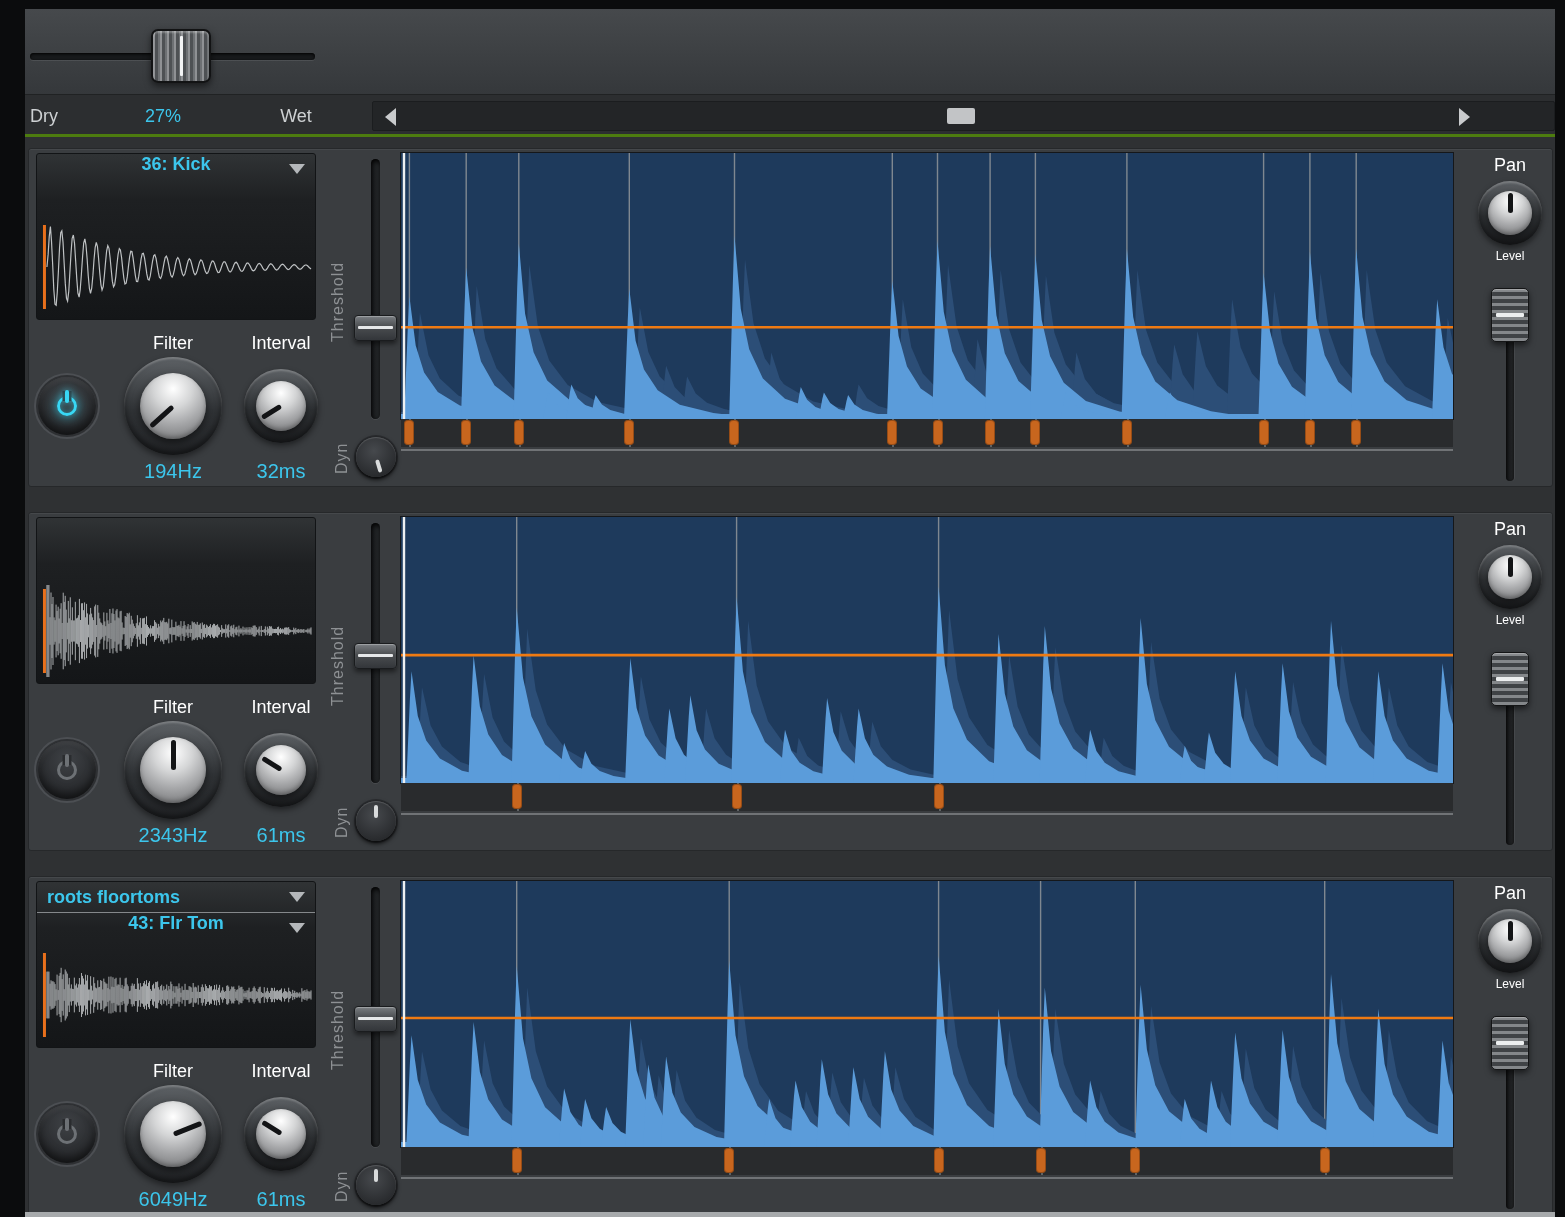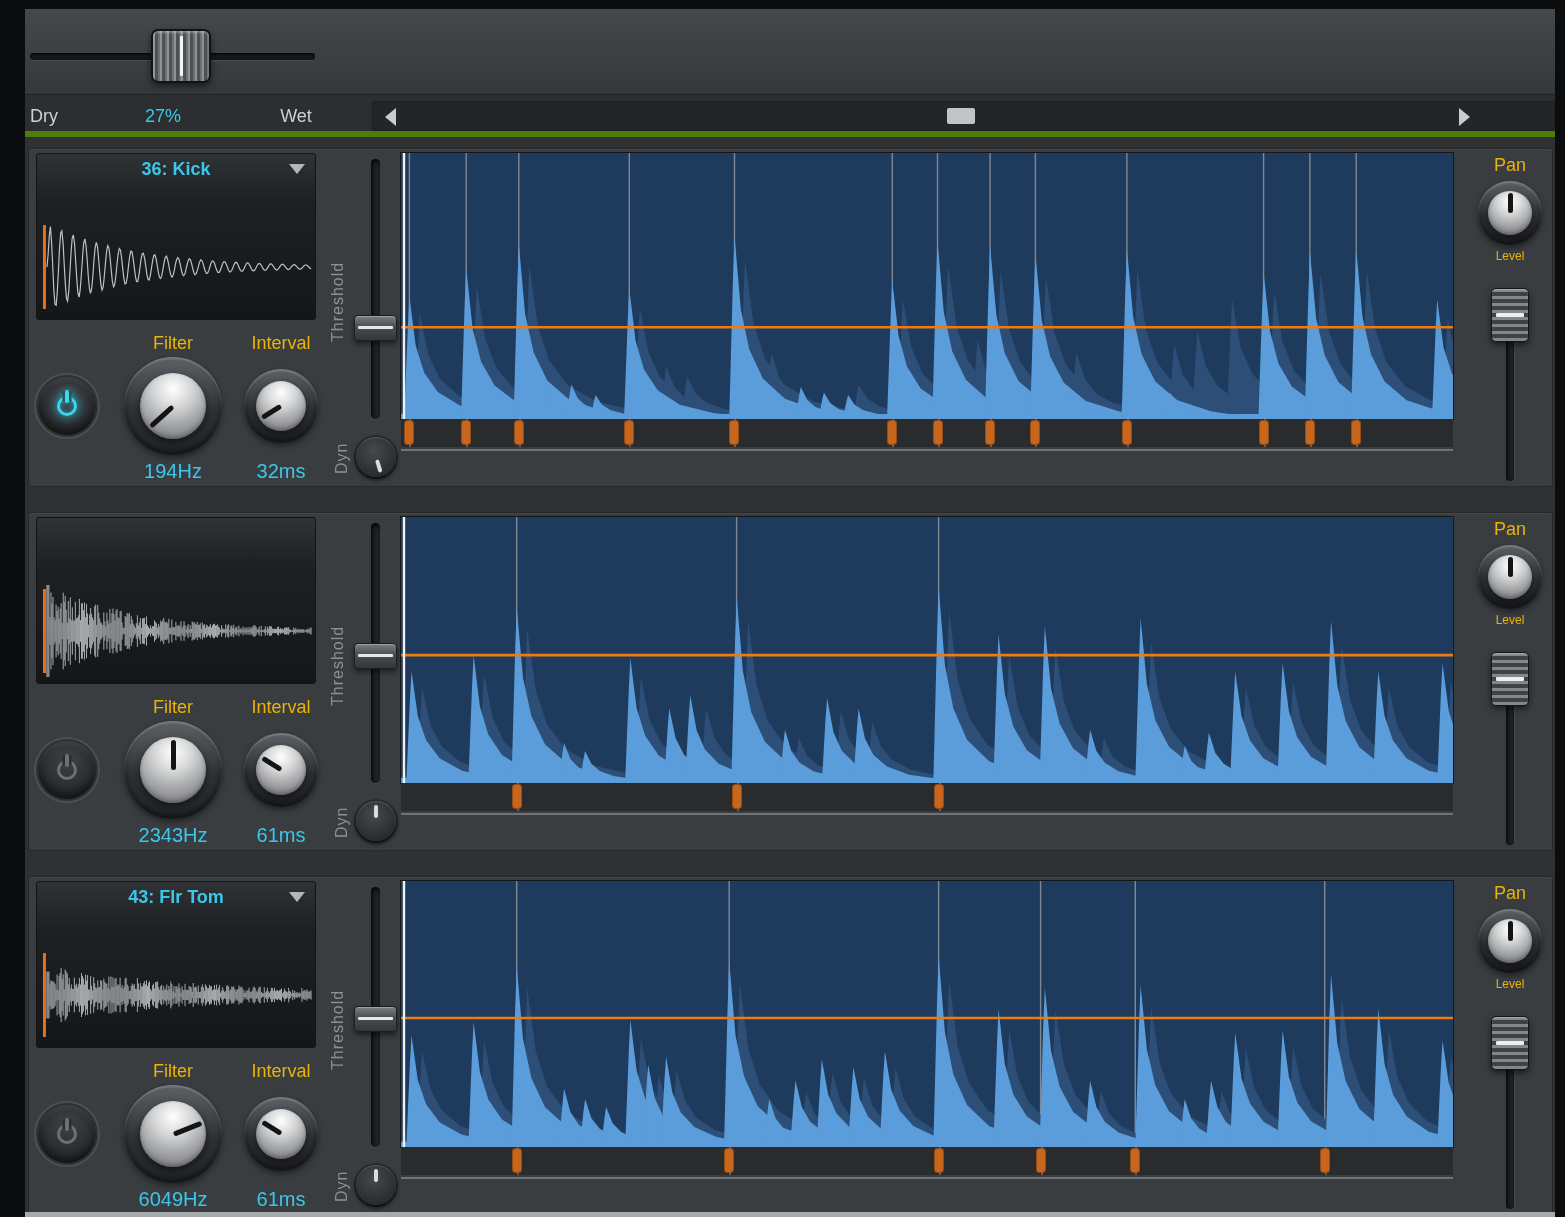--- a/index.html
+++ b/index.html
@@ -15,21 +15,21 @@
   .mix-track{position:absolute;left:5px;top:44px;width:285px;height:7px;background:#17191b;
              border-radius:4px;box-shadow:0 1px 0 rgba(255,255,255,.09), inset 0 1px 3px #000;}
   .mix-handle{position:absolute;top:-24px;width:60px;height:54px;border-radius:7px;border:2px solid #121314;
               background:repeating-linear-gradient(90deg,#8f9194 0 2px,#4e5154 2px 5px,#6d7073 5px 7px);
               box-shadow:0 3px 7px rgba(0,0,0,.55), inset 0 2px 2px rgba(255,255,255,.28);}
   .mix-handle::after{content:"";position:absolute;left:50%;margin-left:-1px;top:5px;bottom:5px;width:3px;
               background:#f2f3f4;border-radius:1px;}
 
   
   .subbar{position:absolute;left:0;top:86px;width:100%;height:42px;background:#2c2e30;
-          border-bottom:6px solid #4d7c0f;}
+          border-bottom:3px solid #4d7c0f;}
   .sub-lbl{position:absolute;top:0;line-height:42px;font-size:18px;color:#cdd0d2;}
   .sub-val{position:absolute;top:0;line-height:42px;font-size:18px;text-align:center;}
   .dry{left:5px;} .wet{left:246px;width:50px;text-align:center;}
   .mixval{left:108px;width:60px;}
   .cyan{color:var(--cyan,#3cc6ec);}
   .scroll-region{position:absolute;left:347px;top:6px;width:1183px;height:30px;background:#232527;
                  border:1px solid #1b1d1f;border-radius:2px;}
   .arrow{position:absolute;top:6px;width:0;height:0;border-top:9px solid transparent;border-bottom:9px solid transparent;}
   .arrow.left{left:12px;border-right:11px solid #c9cbcd;}
   .arrow.right{left:1086px;border-left:11px solid #c9cbcd;}
@@ -39,29 +39,29 @@
   .module{position:absolute;left:3px;width:1525px;height:339px;background:#3a3d40;border:1px solid #26282a;
           border-radius:3px;box-shadow:inset 0 1px 0 rgba(255,255,255,.06);}
 
   
   .screen{position:absolute;left:7px;top:4px;width:280px;height:167px;
           background:linear-gradient(180deg,#303335,#1e2022 28%,#141618);
           border:1px solid #121416;border-radius:3px;}
   .preset-row{position:relative;height:31px;border-bottom:1px solid #85888b;display:flex;align-items:center;
               justify-content:space-between;padding:0 10px;cursor:pointer;}
   .preset-text{font-size:18px;font-weight:bold;}
-  .sample-row{position:relative;height:30px;display:flex;align-items:center;justify-content:center;}
+  .sample-row{position:relative;height:30px;display:flex;justify-content:center;}
   .sample-text{font-size:18px;font-weight:bold;}
   .sample-row .tri{position:absolute;right:10px;top:10px;}
   .tri{width:0;height:0;border-left:8px solid transparent;border-right:8px solid transparent;
        border-top:10px solid #b4b7ba;}
   .thumb{position:absolute;left:2px;top:63px;width:274px;height:100px;}
 
   
-  .lbl{position:absolute;color:#eab308;font-size:18px;}
+  .lbl{position:absolute;color:#ffffff;font-size:18px;}
   .filter-lbl{left:95px;top:184px;width:98px;text-align:center;}
   .interval-lbl{left:207px;top:184px;width:90px;text-align:center;}
   .val{position:absolute;font-size:20px;text-align:center;}
   .filter-val{left:85px;top:311px;width:118px;}
   .interval-val{left:211px;top:311px;width:82px;}
 
   .power{position:absolute;left:9px;top:228px;width:58px;height:58px;border-radius:50%;
          background:radial-gradient(circle at 50% 32%,#3e4145,#2a2c2f 62%,#212325);
          box-shadow:0 0 0 2px #2e3033,0 0 0 4px #4c4f53, inset 0 -5px 9px rgba(0,0,0,.55), inset 0 3px 4px rgba(255,255,255,.08);
          display:flex;align-items:center;justify-content:center;cursor:pointer;}
@@ -425,20 +425,24 @@
                 <span class="ptr"></span>
               </span>
             </span>
     </div>
     <div class="lbl level-lbl">Level</div>
     <div class="ftrack"></div>
     <div class="fhandle" style="top:139px"></div>
   </section>
   <section class="module" style="top:867px">
     <div class="screen">
+      <div class="preset-row">
+        <span class="preset-text cyan">roots floortoms</span>
+        <span class="tri"></span>
+      </div>
       <div class="sample-row">
         <span class="sample-text cyan">43: Flr Tom</span>
         <span class="tri"></span>
       </div>
       <svg class="thumb" id="thumb-2" viewBox="0 0 276 100" preserveAspectRatio="none">
               <path d="M8.0 26.6L8.0 73.4M9.0 26.6L9.0 73.4M10.0 26.6L10.0 73.4M11.1 38.7L11.1 61.3M12.1 35.3L12.1 64.7M13.1 36.4L13.1 63.6M14.1 36.2L14.1 63.8M15.2 37.2L15.2 62.8M16.2 39.1L16.2 60.9M17.2 44.3L17.2 55.7M18.2 29.6L18.2 70.4M19.3 45.1L19.3 54.9M20.3 30.8L20.3 69.2M21.3 27.9L21.3 72.1M22.3 22.8L22.3 77.2M23.3 34.1L23.3 65.9M24.4 29.4L24.4 70.6M25.4 44.2L25.4 55.8M26.4 24.5L26.4 75.5M27.4 26.5L27.4 73.5M28.5 28.6L28.5 71.4M29.5 39.4L29.5 60.6M30.5 32.9L30.5 67.1M31.5 43.4L31.5 56.6M32.6 39.4L32.6 60.6M33.6 43.8L33.6 56.2M34.6 44.1L34.6 55.9M35.6 32.6L35.6 67.4M36.6 40.4L36.6 59.6M37.7 38.5L37.7 61.5M38.7 42.6L38.7 57.4M39.7 39.3L39.7 60.7M40.7 33.0L40.7 67.0M41.8 39.5L41.8 60.5M42.8 28.0L42.8 72.0M43.8 30.9L43.8 69.1M44.8 33.5L44.8 66.5M45.9 39.5L45.9 60.5M46.9 29.6L46.9 70.4M47.9 35.6L47.9 64.4M48.9 30.1L48.9 69.9M49.9 44.5L49.9 55.5M51.0 44.5L51.0 55.5M52.0 31.2L52.0 68.8M53.0 40.7L53.0 59.3M54.0 45.5L54.0 54.5M55.1 32.2L55.1 67.8M56.1 38.2L56.1 61.8M57.1 42.5L57.1 57.5M58.1 43.3L58.1 56.7M59.2 35.3L59.2 64.7M60.2 42.3L60.2 57.7M61.2 41.9L61.2 58.1M62.2 35.0L62.2 65.0M63.2 36.0L63.2 64.0M64.3 44.4L64.3 55.6M65.3 33.6L65.3 66.4M66.3 36.9L66.3 63.1M67.3 38.4L67.3 61.6M68.4 38.7L68.4 61.3M69.4 43.1L69.4 56.9M70.4 31.7L70.4 68.3M71.4 44.3L71.4 55.7M72.5 31.5L72.5 68.5M73.5 41.7L73.5 58.3M74.5 32.3L74.5 67.7M75.5 42.1L75.5 57.9M76.5 33.9L76.5 66.1M77.6 32.8L77.6 67.2M78.6 40.6L78.6 59.4M79.6 39.3L79.6 60.7M80.6 39.8L80.6 60.2M81.7 32.7L81.7 67.3M82.7 42.8L82.7 57.2M83.7 39.9L83.7 60.1M84.7 43.9L84.7 56.1M85.8 41.3L85.8 58.7M86.8 33.4L86.8 66.6M87.8 32.7L87.8 67.3M88.8 39.4L88.8 60.6M89.8 41.2L89.8 58.8M90.9 46.2L90.9 53.8M91.9 45.6L91.9 54.4M92.9 40.8L92.9 59.2M93.9 38.4L93.9 61.6M95.0 40.7L95.0 59.3M96.0 38.9L96.0 61.1M97.0 43.9L97.0 56.1M98.0 44.0L98.0 56.0M99.1 33.1L99.1 66.9M100.1 38.5L100.1 61.5M101.1 44.7L101.1 55.3M102.1 38.1L102.1 61.9M103.1 41.6L103.1 58.4M104.2 41.2L104.2 58.8M105.2 38.1L105.2 61.9M106.2 36.1L106.2 63.9M107.2 39.4L107.2 60.6M108.3 35.2L108.3 64.8M109.3 41.1L109.3 58.9M110.3 37.8L110.3 62.2M111.3 36.1L111.3 63.9M112.4 44.1L112.4 55.9M113.4 45.8L113.4 54.2M114.4 40.2L114.4 59.8M115.4 38.7L115.4 61.3M116.4 43.5L116.4 56.5M117.5 36.9L117.5 63.1M118.5 37.1L118.5 62.9M119.5 36.4L119.5 63.6M120.5 42.2L120.5 57.8M121.6 44.6L121.6 55.4M122.6 41.0L122.6 59.0M123.6 39.7L123.6 60.3M124.6 45.5L124.6 54.5M125.7 41.2L125.7 58.8M126.7 44.9L126.7 55.1M127.7 43.8L127.7 56.2M128.7 39.5L128.7 60.5M129.7 45.5L129.7 54.5M130.8 41.0L130.8 59.0M131.8 44.3L131.8 55.7M132.8 36.6L132.8 63.4M133.8 39.1L133.8 60.9M134.9 46.2L134.9 53.8M135.9 41.2L135.9 58.8M136.9 47.7L136.9 52.3M137.9 41.3L137.9 58.7M139.0 41.3L139.0 58.7M140.0 43.7L140.0 56.3M141.0 38.4L141.0 61.6M142.0 43.1L142.0 56.9M143.0 47.7L143.0 52.3M144.1 41.4L144.1 58.6M145.1 45.2L145.1 54.8M146.1 44.9L146.1 55.1M147.1 38.8L147.1 61.2M148.2 44.9L148.2 55.1M149.2 44.8L149.2 55.2M150.2 45.2L150.2 54.8M151.2 41.1L151.2 58.9M152.3 41.6L152.3 58.4M153.3 42.4L153.3 57.6M154.3 46.9L154.3 53.1M155.3 38.0L155.3 62.0M156.3 42.5L156.3 57.5M157.4 41.7L157.4 58.3M158.4 42.4L158.4 57.6M159.4 46.6L159.4 53.4M160.4 40.4L160.4 59.6M161.5 47.0L161.5 53.0M162.5 46.8L162.5 53.2M163.5 42.1L163.5 57.9M164.5 39.4L164.5 60.6M165.6 42.3L165.6 57.7M166.6 45.9L166.6 54.1M167.6 39.2L167.6 60.8M168.6 41.0L168.6 59.0M169.6 43.1L169.6 56.9M170.7 43.3L170.7 56.7M171.7 40.0L171.7 60.0M172.7 41.5L172.7 58.5M173.7 41.1L173.7 58.9M174.8 45.5L174.8 54.5M175.8 44.3L175.8 55.7M176.8 40.1L176.8 59.9M177.8 44.5L177.8 55.5M178.9 39.5L178.9 60.5M179.9 44.9L179.9 55.1M180.9 42.7L180.9 57.3M181.9 39.9L181.9 60.1M182.9 47.6L182.9 52.4M184.0 45.6L184.0 54.4M185.0 42.3L185.0 57.7M186.0 45.3L186.0 54.7M187.0 46.9L187.0 53.1M188.1 46.0L188.1 54.0M189.1 40.8L189.1 59.2M190.1 40.3L190.1 59.7M191.1 41.7L191.1 58.3M192.2 45.9L192.2 54.1M193.2 44.3L193.2 55.7M194.2 41.4L194.2 58.6M195.2 42.3L195.2 57.7M196.2 41.5L196.2 58.5M197.3 44.0L197.3 56.0M198.3 46.6L198.3 53.4M199.3 44.8L199.3 55.2M200.3 44.3L200.3 55.7M201.4 40.6L201.4 59.4M202.4 42.9L202.4 57.1M203.4 41.9L203.4 58.1M204.4 41.8L204.4 58.2M205.5 44.3L205.5 55.7M206.5 48.3L206.5 51.7M207.5 45.8L207.5 54.2M208.5 47.8L208.5 52.2M209.5 45.4L209.5 54.6M210.6 45.3L210.6 54.7M211.6 42.7L211.6 57.3M212.6 46.9L212.6 53.1M213.6 46.7L213.6 53.3M214.7 45.9L214.7 54.1M215.7 42.9L215.7 57.1M216.7 41.4L216.7 58.6M217.7 43.2L217.7 56.8M218.8 46.1L218.8 53.9M219.8 47.1L219.8 52.9M220.8 44.1L220.8 55.9M221.8 42.3L221.8 57.7M222.8 41.7L222.8 58.3M223.9 46.9L223.9 53.1M224.9 48.0L224.9 52.0M225.9 48.3L225.9 51.7M226.9 42.2L226.9 57.8M228.0 47.5L228.0 52.5M229.0 46.1L229.0 53.9M230.0 42.8L230.0 57.2M231.0 46.4L231.0 53.6M232.1 48.0L232.1 52.0M233.1 45.9L233.1 54.1M234.1 42.8L234.1 57.2M235.1 43.1L235.1 56.9M236.1 45.7L236.1 54.3M237.2 42.7L237.2 57.3M238.2 46.2L238.2 53.8M239.2 45.4L239.2 54.6M240.2 44.9L240.2 55.1M241.3 46.2L241.3 53.8M242.3 45.2L242.3 54.8M243.3 44.7L243.3 55.3M244.3 43.4L244.3 56.6M245.4 48.2L245.4 51.8M246.4 46.7L246.4 53.3M247.4 43.5L247.4 56.5M248.4 46.0L248.4 54.0M249.4 46.6L249.4 53.4M250.5 47.3L250.5 52.7M251.5 42.7L251.5 57.3M252.5 46.0L252.5 54.0M253.5 46.9L253.5 53.1M254.6 48.8L254.6 51.2M255.6 44.9L255.6 55.1M256.6 48.0L256.6 52.0M257.6 45.8L257.6 54.2M258.7 47.9L258.7 52.1M259.7 47.2L259.7 52.8M260.7 47.6L260.7 52.4M261.7 48.5L261.7 51.5M262.7 47.3L262.7 52.7M263.8 48.7L263.8 51.3M264.8 43.2L264.8 56.8M265.8 46.3L265.8 53.7M266.8 45.7L266.8 54.3M267.9 45.0L267.9 55.0M268.9 46.8L268.9 53.2M269.9 44.4L269.9 55.6M270.9 46.2L270.9 53.8M272.0 46.5L272.0 53.5M273.0 46.7L273.0 53.3M274.0 45.4L274.0 54.6" stroke="#a9acae" stroke-width="1"></path>
               <rect x="4" y="8" width="3" height="84" fill="#e8701c"></rect>
             </svg>
     </div>
 

